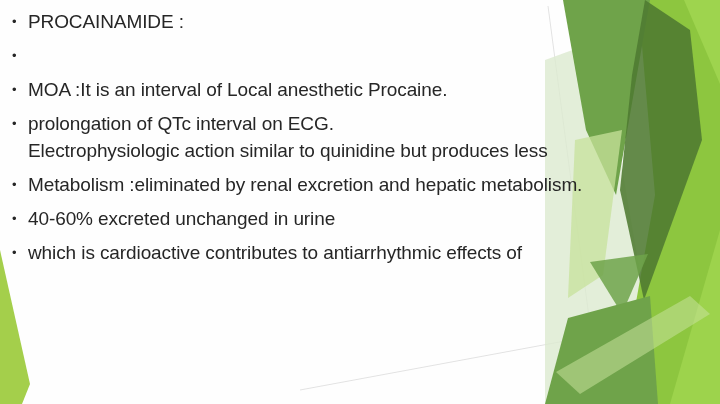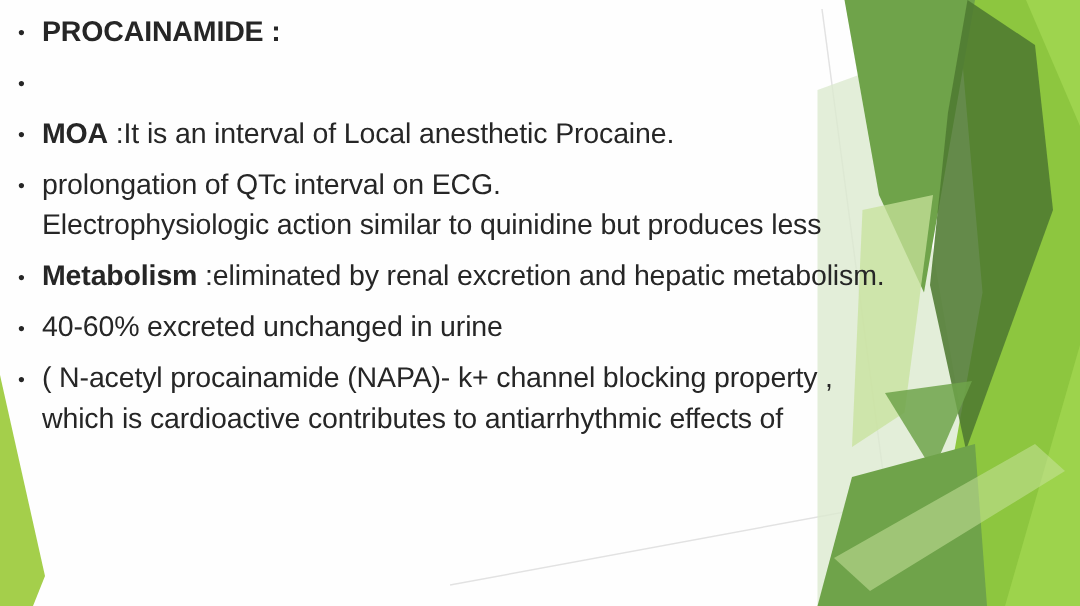--- a/index.html
+++ b/index.html
@@ -11,21 +11,21 @@
   .deco-svg{position:absolute;inset:0;z-index:1;}
   .slide-text{
     position:absolute;left:12px;top:8px;right:4px;z-index:2;
     font-size:19px;line-height:27px;color:#262626;letter-spacing:-0.1px;
   }
   ul.bullets{margin:0;padding:0;list-style:none;}
   ul.bullets li{display:flex;margin:0 0 7px 0;}
   .dot{flex:0 0 16px;width:16px;font-size:13px;line-height:27px;color:#262626;}
   .content{flex:1 1 auto;}
   .line{white-space:nowrap;}
-  .kw{font-weight:700;}
+  .kw{font-weight:400;}
 </style>
 </head>
 <body>
 
 <svg class="deco-svg" width="720" height="404" viewBox="0 0 720 404" xmlns="http://www.w3.org/2000/svg">
 
   <line x1="548" y1="6" x2="592" y2="340" stroke-width="1" opacity="0.8" stroke="#dcdcdc"></line>
   <line x1="300" y1="390" x2="592" y2="336" stroke-width="1" opacity="0.8" stroke="#dcdcdc"></line>
 
   <polygon points="545,60 600,40 650,330 556,404 545,404" opacity="0.8" fill="#dcead0"></polygon>
@@ -76,18 +76,17 @@
       </li>
       <li>
         <span class="dot">•</span>
         <div class="content">
           <div class="line"><span>40-60% excreted unchanged in urine</span></div>
         </div>
       </li>
       <li>
         <span class="dot">•</span>
         <div class="content">
-          <div class="line"><span>( N-acetyl procainamide (NAPA)- k+ channel blocking property ,</span></div>
           <div class="line"><span>which is cardioactive contributes to antiarrhythmic effects of</span></div>
         </div>
       </li>
     </ul>
 </div>
 
 </body></html>

